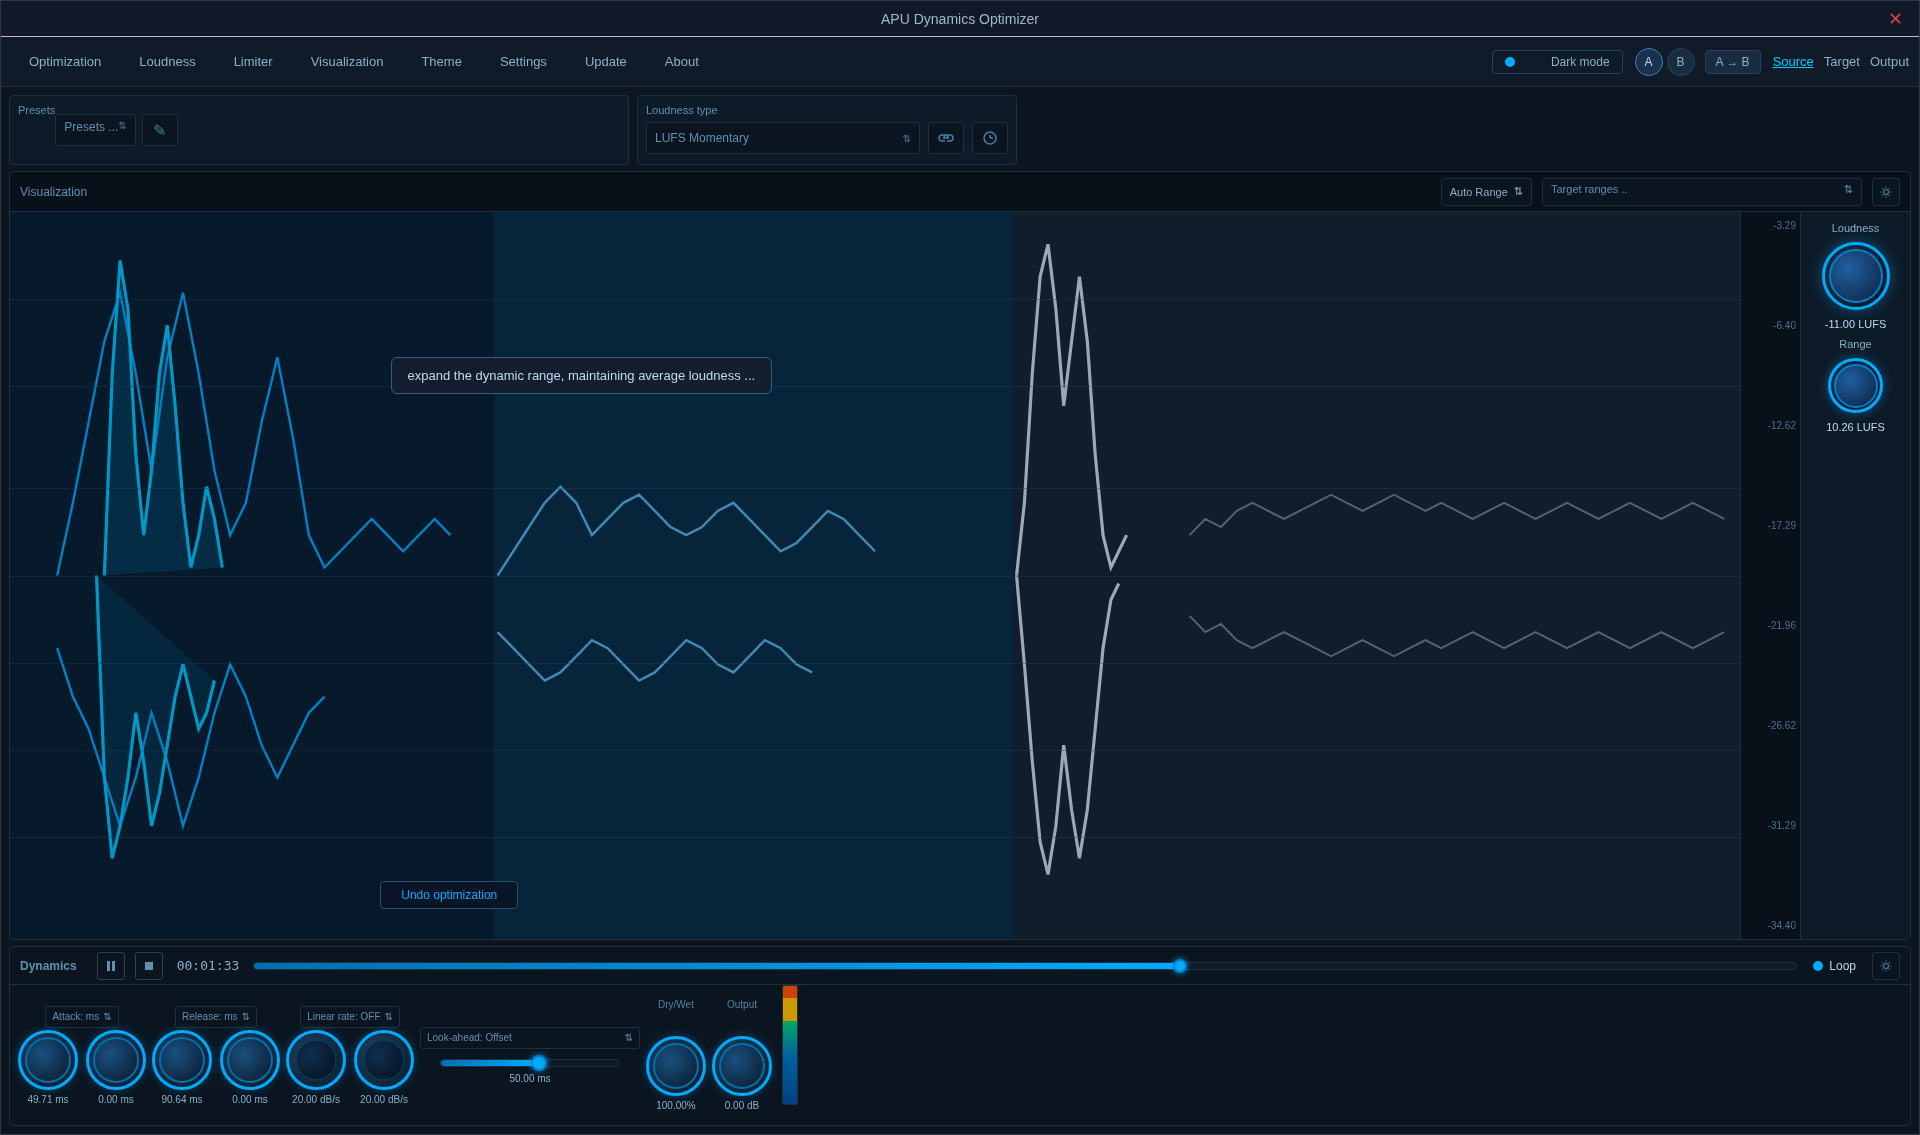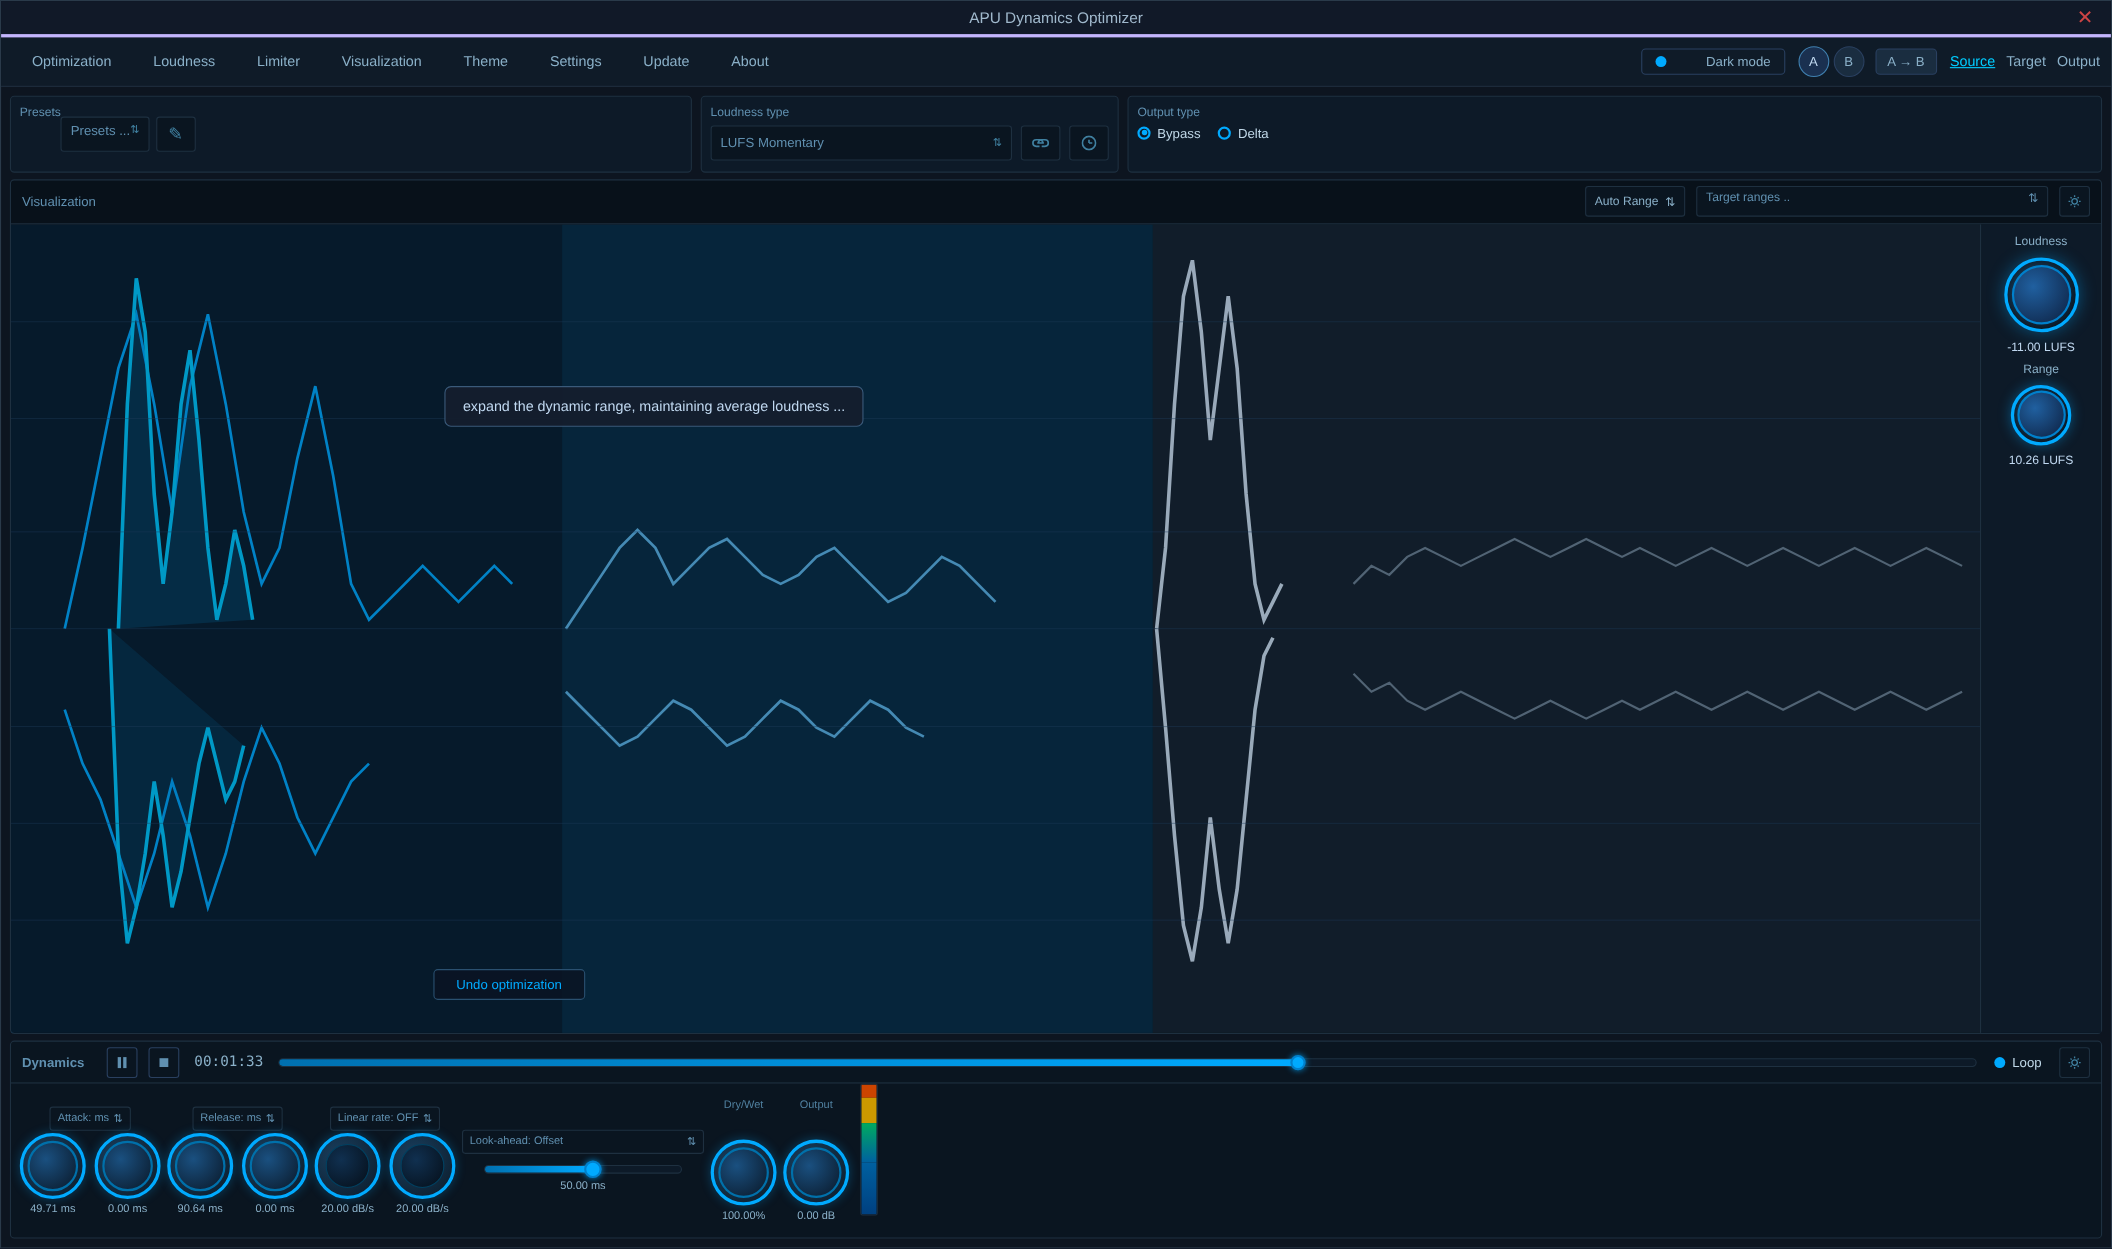--- a/index.html
+++ b/index.html
@@ -20,21 +20,21 @@
       display: flex;
       flex-direction: column;
     }
     .title-bar {
       height: 36px;
       background: #111928;
       display: flex;
       align-items: center;
       justify-content: center;
       position: relative;
-      border-bottom: 3px solid #c4b5fd;
+      border-bottom: 1px solid #c4b5fd;
     }
     .title-bar-title {
       color: #a0b8cc;
       font-size: 14px;
       font-weight: normal;
     }
     .close-btn {
       position: absolute;
       right: 16px;
       top: 50%;
@@ -728,35 +728,20 @@
           <div class="icon-btn">
             <svg width="14" height="14" viewBox="0 0 14 14">
               <circle cx="7" cy="7" r="6" stroke="#4080a0" stroke-width="1.5" fill="none"></circle>
               <line x1="7" y1="4" x2="7" y2="7" stroke="#4080a0" stroke-width="1.5"></line>
               <line x1="7" y1="7" x2="10" y2="7" stroke="#4080a0" stroke-width="1.5"></line>
             </svg>
           </div>
         </div>
       </div>
 
-      <div class="panel output-panel">
-        <div class="panel-label">Output type</div>
-        <div class="output-options">
-          <div class="radio-option">
-            <div class="radio-dot">
-                <div class="radio-inner"></div>
-              </div>
-            <span>Bypass</span>
-          </div>
-          <div class="radio-option">
-            <div class="radio-dot"></div>
-            <span>Delta</span>
-          </div>
-        </div>
-      </div>
     </div>
 
     <div class="visualization-section">
       <div class="viz-container">
 
         <div class="viz-header">
           <span class="viz-label">Visualization</span>
           <div class="viz-header-spacer"></div>
           <div class="range-select">
             <span>Auto Range</span>
@@ -824,20 +809,30 @@
             <div class="tooltip-bubble">
               <span>expand the dynamic range, maintaining average loudness ...</span>
             </div>
 
             
             <div class="waveform-overlay-left">
               <div class="overlay-btn">Undo optimization</div>
             </div>
           </div>
 
+          <div class="db-scale">
+            <span class="db-label">-3.29</span>
+            <span class="db-label">-6.40</span>
+            <span class="db-label">-12.62</span>
+            <span class="db-label">-17.29</span>
+            <span class="db-label">-21.96</span>
+            <span class="db-label">-26.62</span>
+            <span class="db-label">-31.29</span>
+            <span class="db-label">-34.40</span>
+          </div>
 
           <div class="right-controls">
             <span class="ctrl-label">Loudness</span>
             <div class="knob-large"></div>
             <span class="ctrl-value">-11.00 LUFS</span>
             <span class="ctrl-label">Range</span>
             <div class="knob-medium"></div>
             <span class="ctrl-value">10.26 LUFS</span>
           </div>
         </div>

